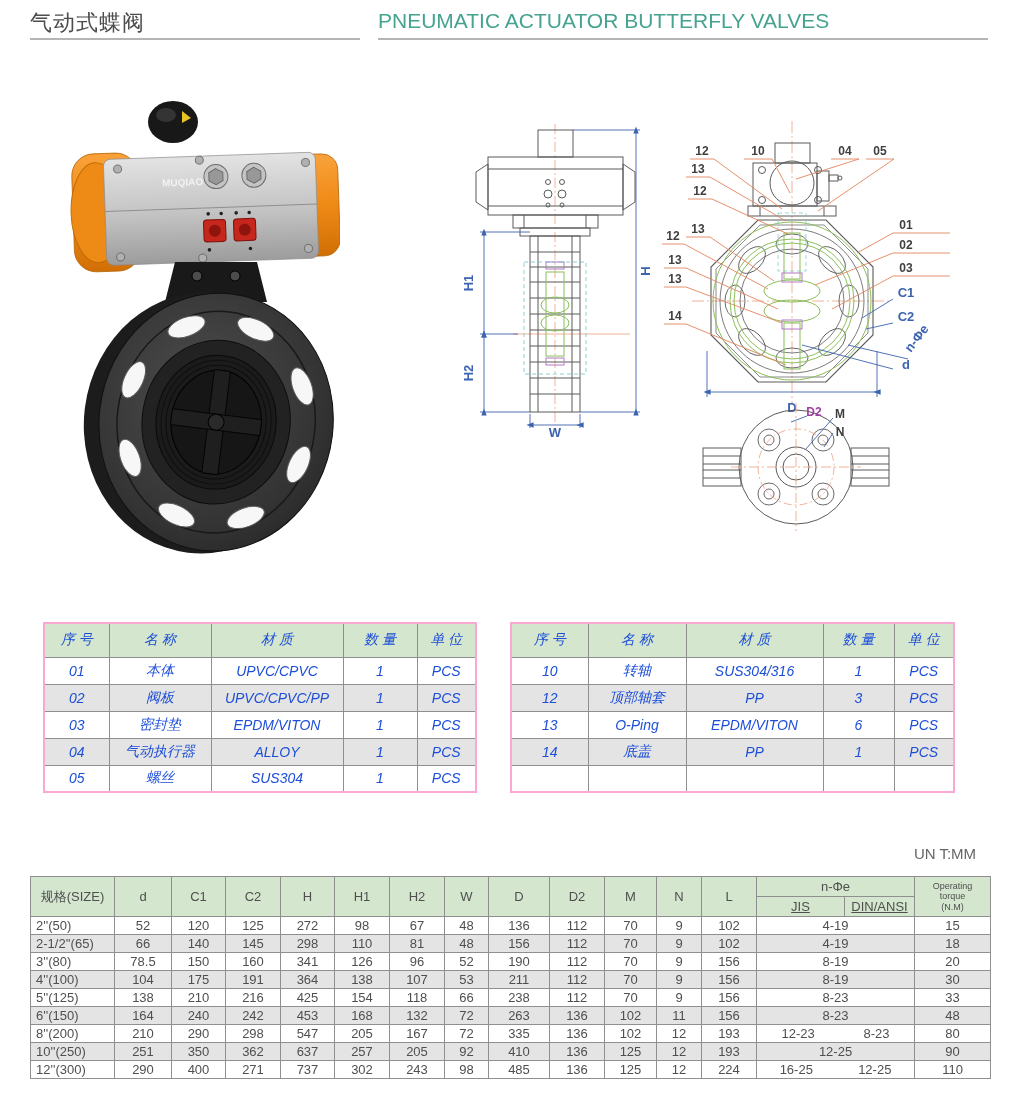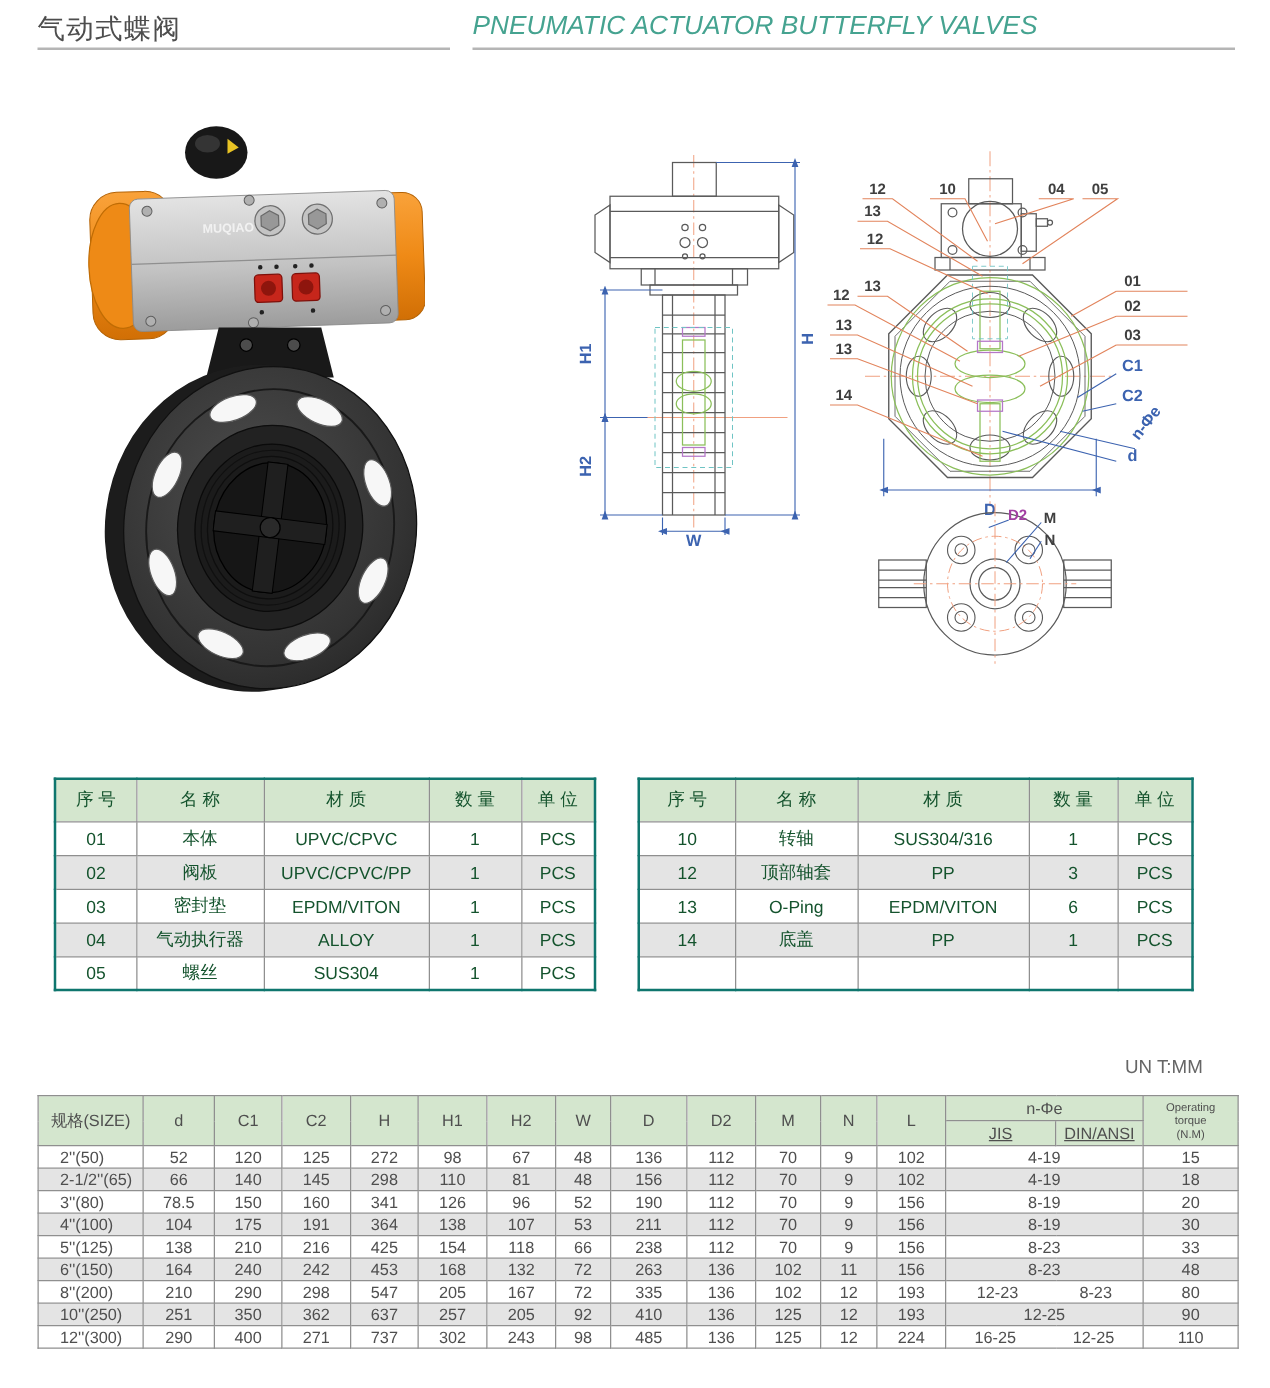--- a/index.html
+++ b/index.html
@@ -2,49 +2,49 @@
 <html><head>
 <meta charset="utf-8">
 <style>
   * { margin:0; padding:0; box-sizing:border-box; }
   body { background:#fff; }
   .page { position:relative; width:1016px; height:1110px; background:#fff; overflow:hidden;
           font-family:"Liberation Sans", sans-serif; color:#4f4f4f; }
 
   
   .title-cn { position:absolute; left:30px; top:8px; font-size:22px; letter-spacing:1px; color:#4d4d4d;text-align:right; }
-  .title-en { position:absolute; left:378px; top:9px; font-size:21px; color:#45a390;font-style:italic; }
+  .title-en { position:absolute; left:378px; top:9px; font-size:21px; color:#45a390; }
   .rule { position:absolute; top:38px; height:2px; background:#b5b5b5; }
   .rule-left  { left:30px;  width:330px; }
   .rule-right { left:378px; width:610px; }
 
   
   .fig { position:absolute; }
 
   
   table { border-collapse:collapse; table-layout:fixed; }
-  .parts-table { position:absolute; font-size:14px; color:#14532d; border:2px solid #0f766e; }
+  .parts-table { position:absolute; font-size:14px; color:#1d4ed8; border:2px solid #f9a8d4;font-style:italic; }
   .parts-table th, .parts-table td { border:1px solid #8f8f8f; text-align:center; font-weight:normal; overflow:hidden; }
   .parts-table thead th { background:#d4e6ce; height:34px; font-size:14px; }
   .parts-table tbody td { height:27px; }
   .parts-table tbody tr:nth-child(even) { background:#e4e4e4; }
 
   
-  .unit-note { position:absolute; left:900px; top:845px; width:90px; text-align:left;
+  .unit-note { position:absolute; left:900px; top:845px; width:90px; text-align:center;
                font-size:15px; color:#666; }
 
   
   .dim-table { position:absolute; left:30px; top:876px; width:960px; font-size:13px; color:#4f4f4f; }
   .dim-table th, .dim-table td { border:1px solid #8f8f8f; text-align:center; font-weight:normal; overflow:hidden; }
   .dim-table thead th { background:#d4e6ce; }
   .dim-table thead tr:first-child th { height:20px; }
   .dim-table thead tr:last-child  th { height:20px;text-decoration:underline; }
   .dim-table tbody td { height:18px; }
   .dim-table tbody tr:nth-child(even) { background:#e4e4e4; }
-  .dim-table tbody td:first-child { text-align:left; padding-left:17px; }
+  .dim-table tbody td:first-child { text-align:left; padding-left:5px; }
   .dim-table th.torque { font-size:9px; line-height:1.15; white-space:pre-line; }
   .nph { display:flex; justify-content:space-around; align-items:flex-start; width:100%; }
   .nph span:empty { display:none; }
 
   svg text { font-family:"Liberation Sans", sans-serif; }
   .co  { font-size:12px; font-weight:bold; fill:#3f3f3f; }
   .dimb{ font-size:13px; font-weight:bold; fill:#3c63b0; }
 </style>
 </head>
 <body>

